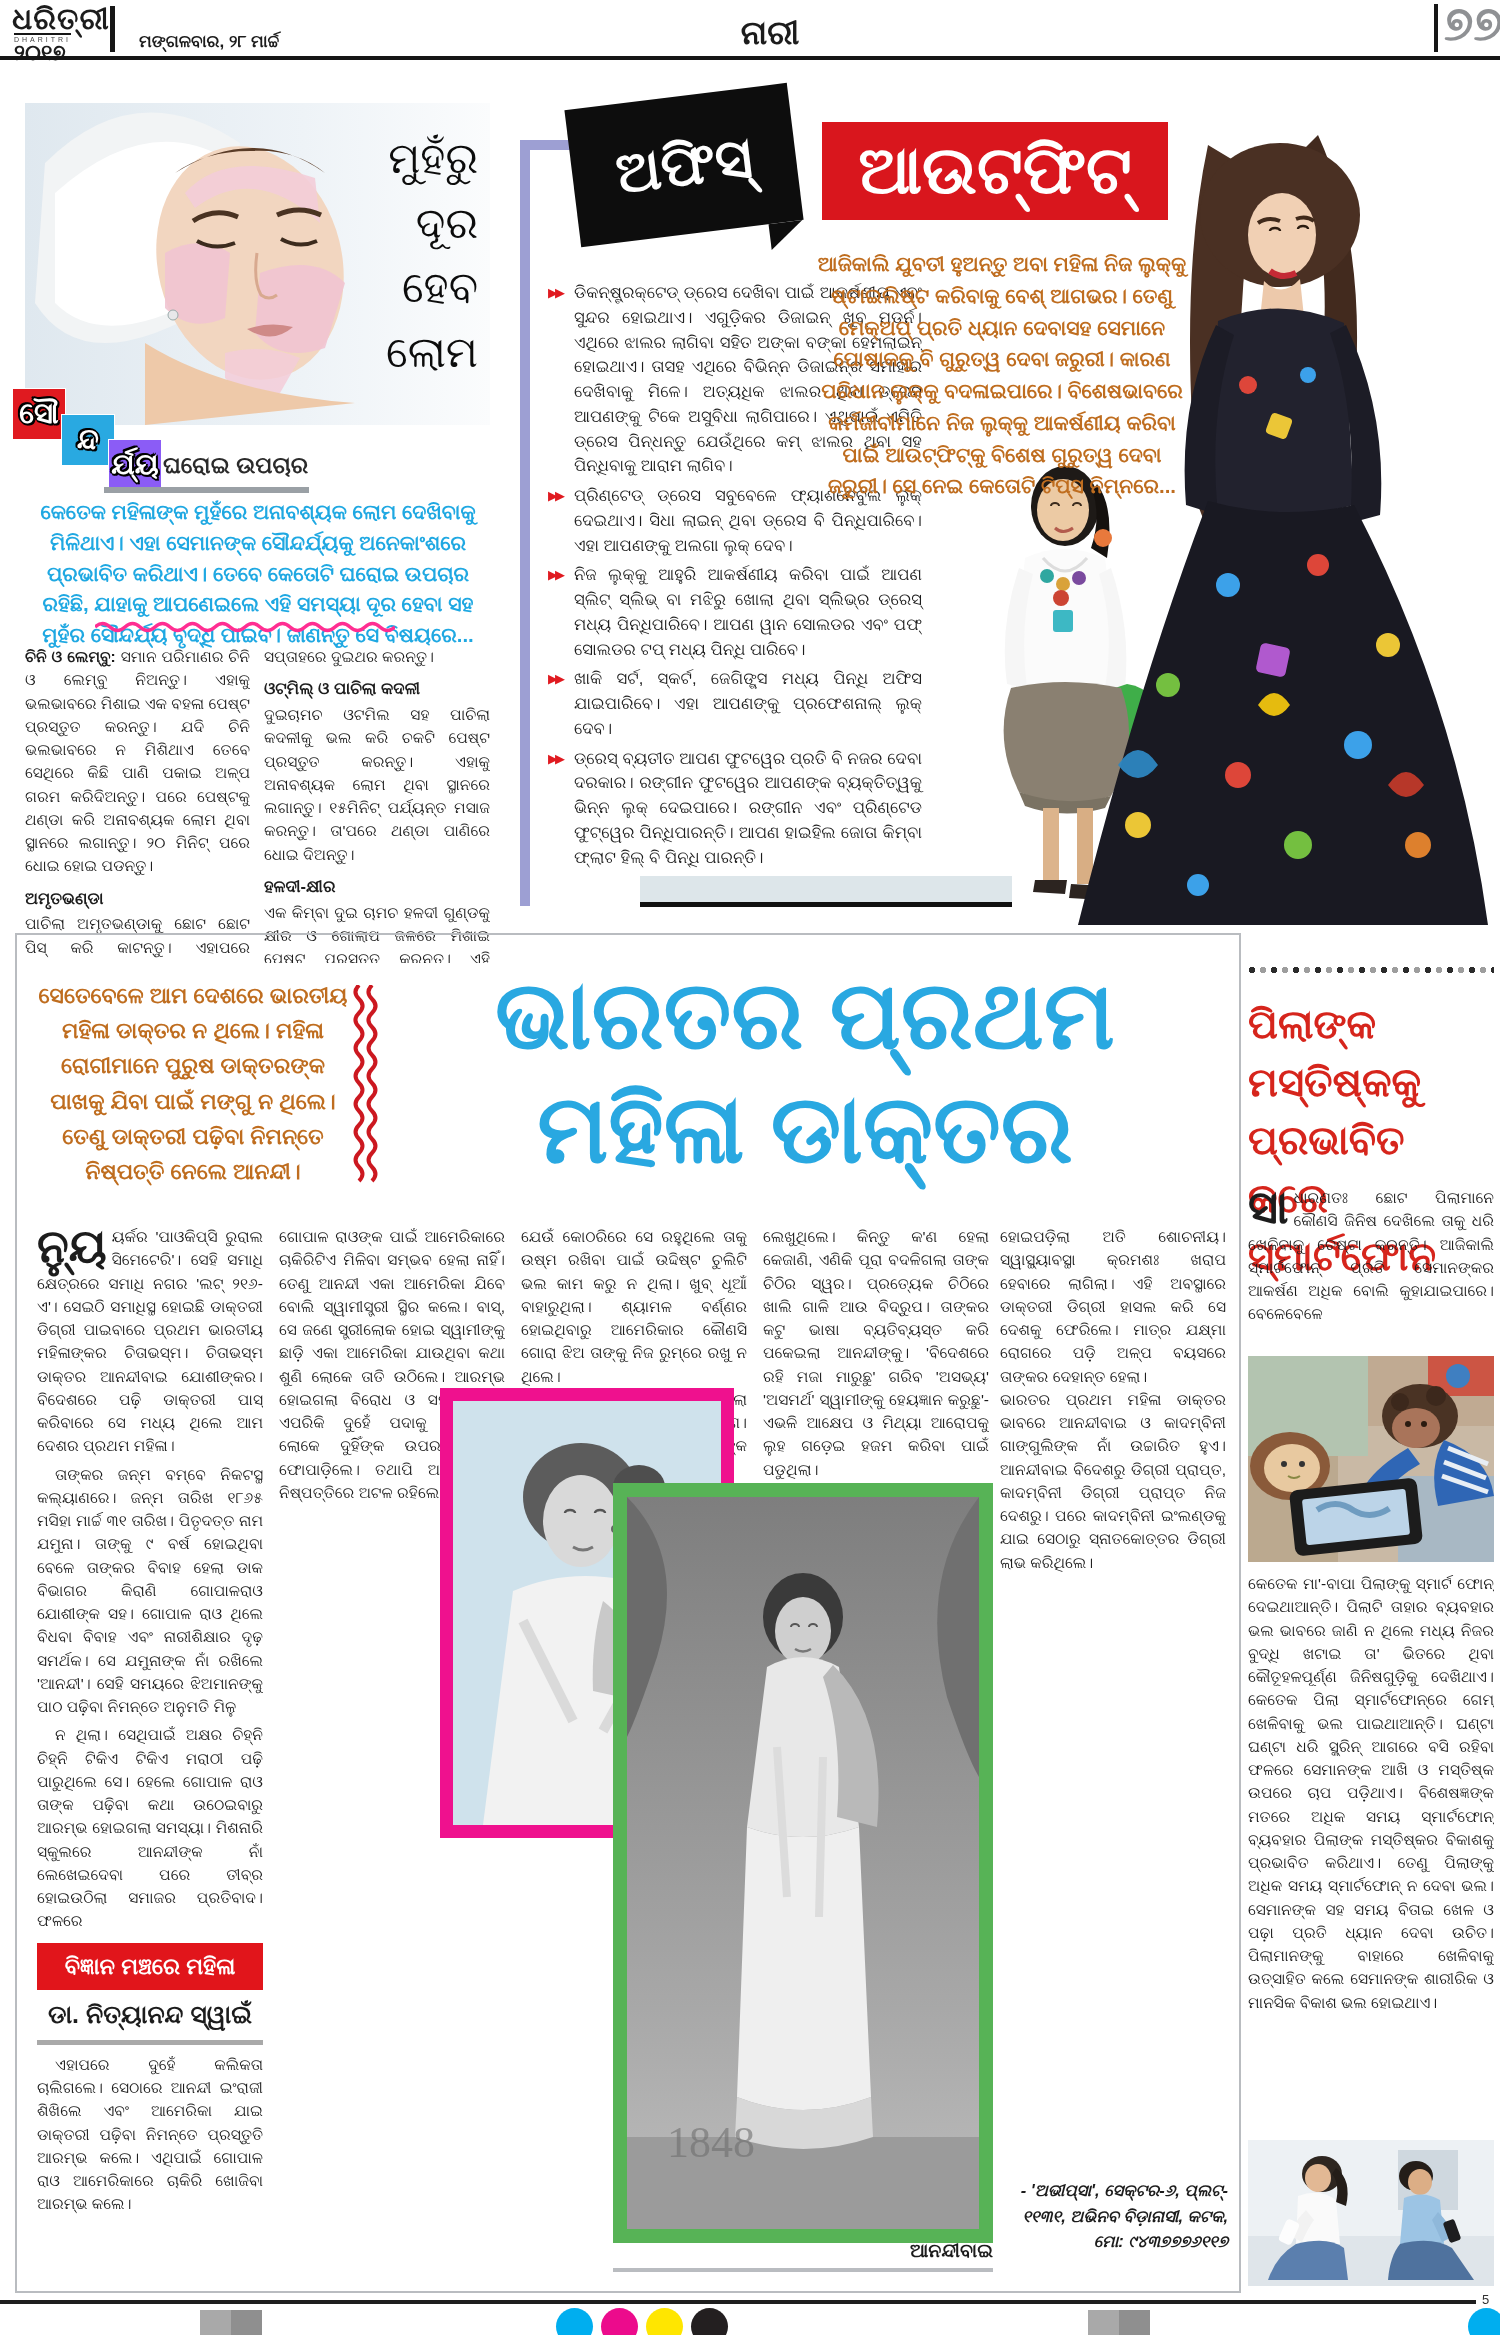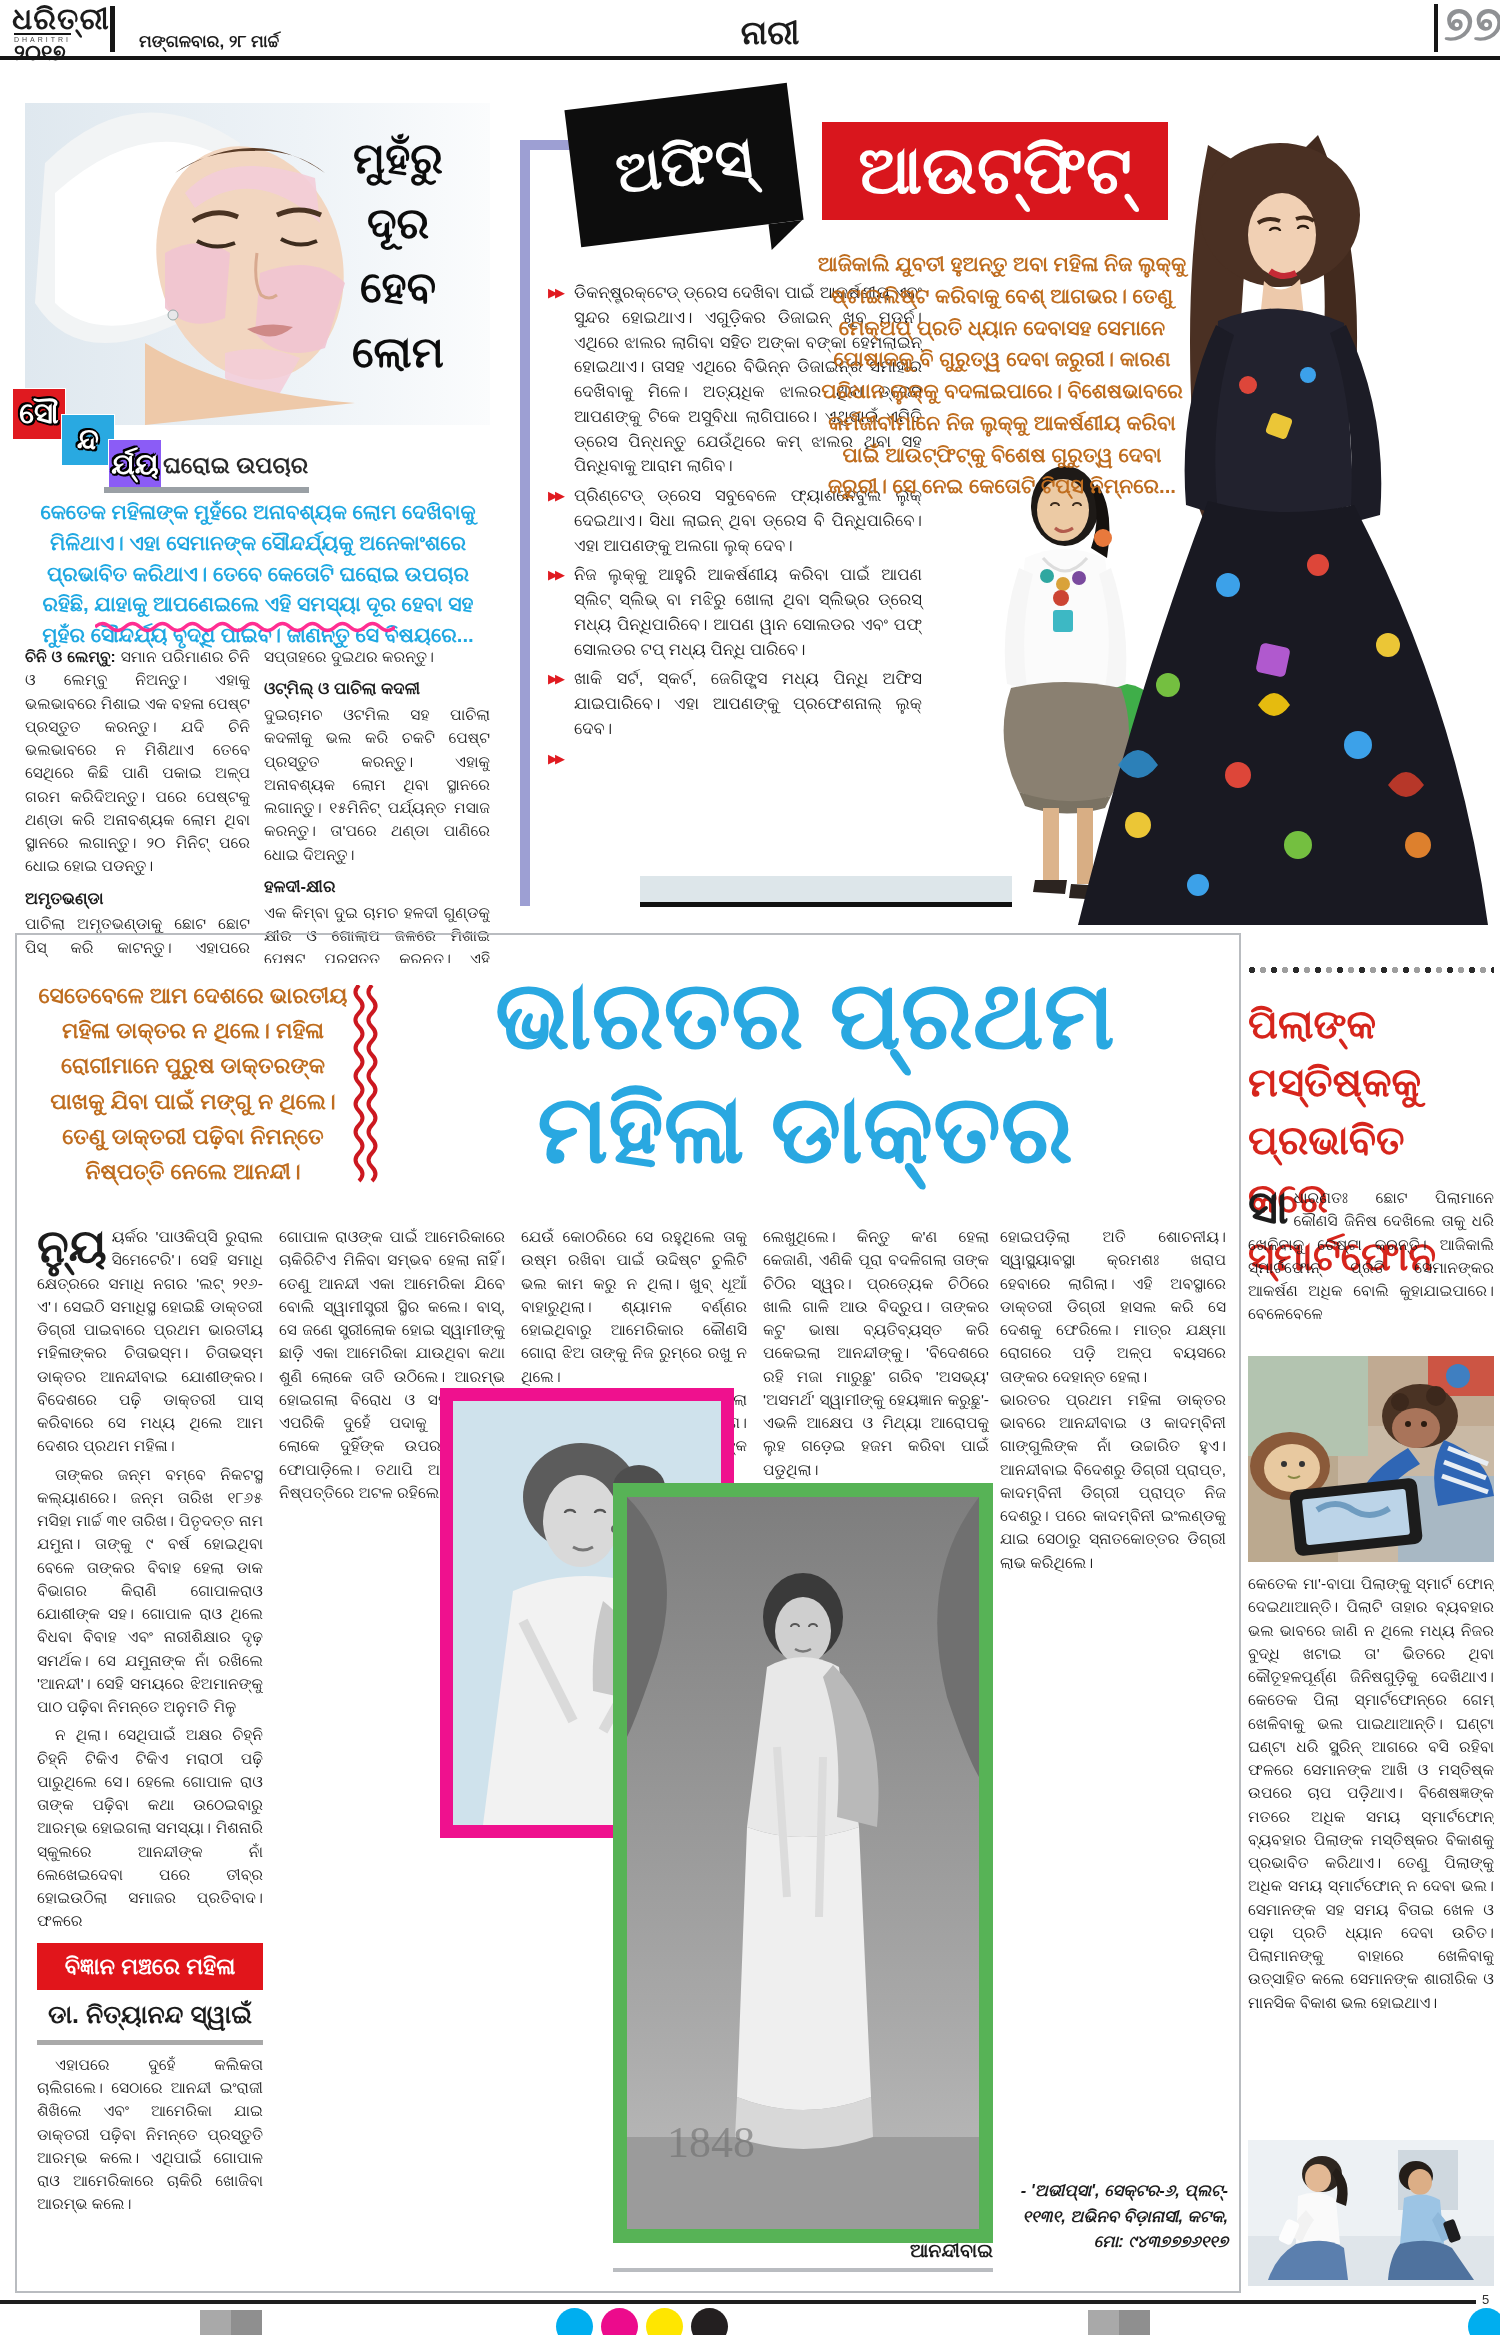--- a/index.html
+++ b/index.html
@@ -13,22 +13,22 @@
   #mast{left:12px;top:2px;font-weight:bold;font-size:30px;letter-spacing:1px;}
   #mast-latin{left:14px;top:33px;font-size:7px;letter-spacing:3px;color:#444;border-top:2px solid #161616;padding-top:1px;}
   #mast-year{left:14px;top:40px;font-size:22px;font-weight:bold;}
   #hdr-bar1{left:110px;top:6px;width:5px;height:46px;background:#161616;}
   #hdr-date{left:139px;top:32px;font-size:17px;font-weight:bold;}
   #hdr-section{left:0;top:14px;width:1500px;text-align:center;font-size:33px;font-weight:bold;padding-left:20px;}
   #hdr-bar2{left:1434px;top:4px;width:4px;height:48px;background:#161616;}
   #hdr-page{left:1444px;top:-4px;font-size:48px;font-weight:bold;color:#8f9194;}
   
   #facial-photo{left:25px;top:103px;width:465px;height:322px;}
-  #beauty-headline{left:318px;top:126px;width:160px;text-align:center;
-     font-size:43px;font-weight:bold;line-height:1.5;color:#0c0c0c;}
+  #beauty-headline{left:318px;top:126px;width:160px;text-align:right;
+     font-size:43px;font-weight:normal;line-height:1.5;color:#0c0c0c;}
   .tagbox{width:52px;height:50px;border:1px solid #fff;color:#fff;font-weight:bold;font-size:29px;
      display:flex;align-items:center;justify-content:center;
      text-shadow:-2px 0 #000,2px 0 #000,0 -2px #000,0 2px #000,2px 2px #000,-2px -2px #000;}
   #tag0{left:12px;top:388px;}
   #tag1{left:61px;top:414px;}
   #tag2{left:108px;top:439px;}
   #beauty-kicker{left:163px;top:452px;width:180px;font-size:23px;font-weight:bold;color:#2b2b2b;}
   #beauty-kicker-rule{left:104px;top:487px;width:205px;height:6px;background:#9aa0a5;}
   #beauty-intro{left:26px;top:497px;width:464px;text-align:center;font-size:20.5px;font-weight:bold;
      color:#1fa8e2;line-height:1.5;}
@@ -185,21 +185,21 @@
 <div class="abs" id="office-line-h"></div>
 <div class="abs" id="office-box">
   <span>ଅଫିସ୍</span>
 </div>
 <div class="abs" id="office-tail"></div>
 <div class="abs just" id="office-bullets">
   <div class="bullet"><span class="mk">▶▶</span><span>ଡିକନ୍‌ଷ୍ଟ୍ରକ୍ଟେଡ୍ ଡ୍ରେସ ଦେଖିବା ପାଇଁ ଆକର୍ଷଣୀୟ ଏବଂ ସୁନ୍ଦର ହୋଇଥାଏ। ଏଗୁଡ଼ିକର ଡିଜାଇନ୍ ଖୁବ୍ ମଡର୍ନ। ଏଥିରେ ଝାଲର ଲାଗିବା ସହିତ ଅଙ୍କା ବଙ୍କା ହେମଲାଇନ୍ ହୋଇଥାଏ। ତାସହ ଏଥିରେ ବିଭିନ୍ନ ଡିଜାଇନ୍‌ର ସମାହାର ଦେଖିବାକୁ ମିଳେ। ଅତ୍ୟଧିକ ଝାଲର ଥିବା ଡ୍ରେସ ଆପଣଙ୍କୁ ଟିକେ ଅସୁବିଧା ଲାଗିପାରେ। ଏଥିପାଇଁ ଏମିତି ଡ୍ରେସ ପିନ୍ଧନ୍ତୁ ଯେଉଁଥିରେ କମ୍ ଝାଲର ଥିବା ସହ ପିନ୍ଧିବାକୁ ଆରାମ ଲାଗିବ।</span></div>
   <div class="bullet"><span class="mk">▶▶</span><span>ପ୍ରିଣ୍ଟେଡ୍ ଡ୍ରେସ ସବୁବେଳେ ଫ୍ୟାଶନେବୁଲ ଲୁକ୍ ଦେଇଥାଏ। ସିଧା ଲାଇନ୍ ଥିବା ଡ୍ରେସ ବି ପିନ୍ଧିପାରିବେ। ଏହା ଆପଣଙ୍କୁ ଅଲଗା ଲୁକ୍ ଦେବ।</span></div>
   <div class="bullet"><span class="mk">▶▶</span><span>ନିଜ ଲୁକ୍‌କୁ ଆହୁରି ଆକର୍ଷଣୀୟ କରିବା ପାଇଁ ଆପଣ ସ୍ଲିଟ୍ ସ୍ଲିଭ୍ ବା ମଝିରୁ ଖୋଲା ଥିବା ସ୍ଲିଭ୍‌ର ଡ୍ରେସ୍ ମଧ୍ୟ ପିନ୍ଧିପାରିବେ। ଆପଣ ୱାନ ସୋଲଡର ଏବଂ ପଫ୍ ସୋଲଡର ଟପ୍ ମଧ୍ୟ ପିନ୍ଧି ପାରିବେ।</span></div>
   <div class="bullet"><span class="mk">▶▶</span><span>ଖାକି ସର୍ଟ, ସ୍କର୍ଟ, ଜେଗିଙ୍ଗ୍ସ ମଧ୍ୟ ପିନ୍ଧି ଅଫିସ ଯାଇପାରିବେ। ଏହା ଆପଣଙ୍କୁ ପ୍ରଫେଶନାଲ୍ ଲୁକ୍ ଦେବ।</span></div>
-  <div class="bullet"><span class="mk">▶▶</span></div>
+  <div class="bullet"><span class="mk">▶▶</span><span>ଡ୍ରେସ୍ ବ୍ୟତୀତ ଆପଣ ଫୁଟୱେର ପ୍ରତି ବି ନଜର ଦେବା ଦରକାର। ରଙ୍ଗୀନ ଫୁଟୱେର ଆପଣଙ୍କ ବ୍ୟକ୍ତିତ୍ୱକୁ ଭିନ୍ନ ଲୁକ୍ ଦେଇପାରେ। ରଙ୍ଗୀନ ଏବଂ ପ୍ରିଣ୍ଟେଡ ଫୁଟ୍‌ୱେର ପିନ୍ଧିପାରନ୍ତି। ଆପଣ ହାଇହିଲ ଜୋତା କିମ୍ବା ଫ୍ଲାଟ ହିଲ୍ ବି ପିନ୍ଧି ପାରନ୍ତି।</span></div>
 </div>
 <div class="abs" id="floor-strip"></div>
 <div class="abs" id="floor-line"></div>
 <div class="abs" id="office-model">
   <svg width="320" height="520" viewBox="0 0 320 520">
     <ellipse cx="150" cy="118" rx="34" ry="40" fill="#1e1a17"></ellipse>
     <path d="M182 96 Q200 120 192 170 L176 160 Q186 130 178 104Z" fill="#15110e"></path>
     <ellipse cx="148" cy="122" rx="26" ry="31" fill="#eccaa4"></ellipse>
     <path d="M136 118 a4 3 0 0 1 8 0 M158 118 a4 3 0 0 1 8 0" stroke="#3a2a1c" stroke-width="2" fill="none"></path>
     <path d="M140 140 q8 7 18 0" stroke="#b35b4d" stroke-width="3" fill="none"></path>

